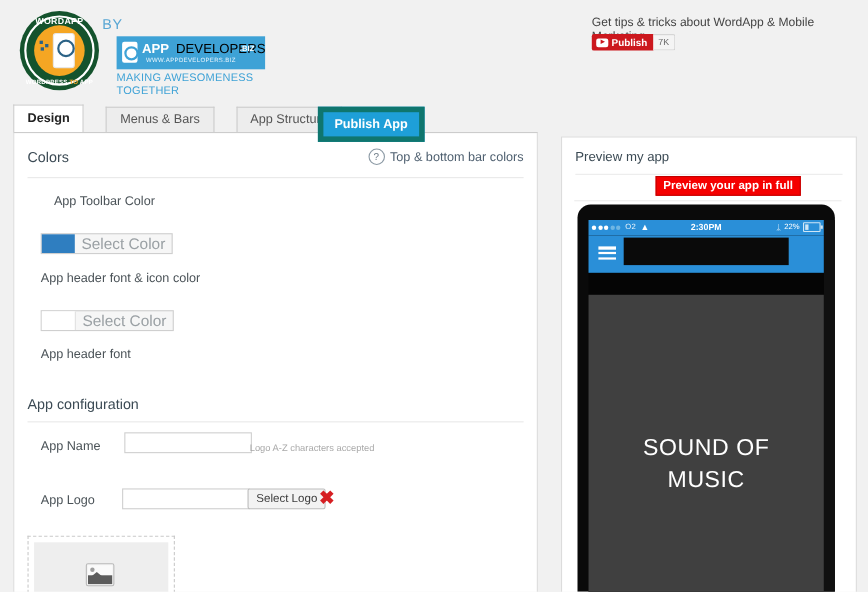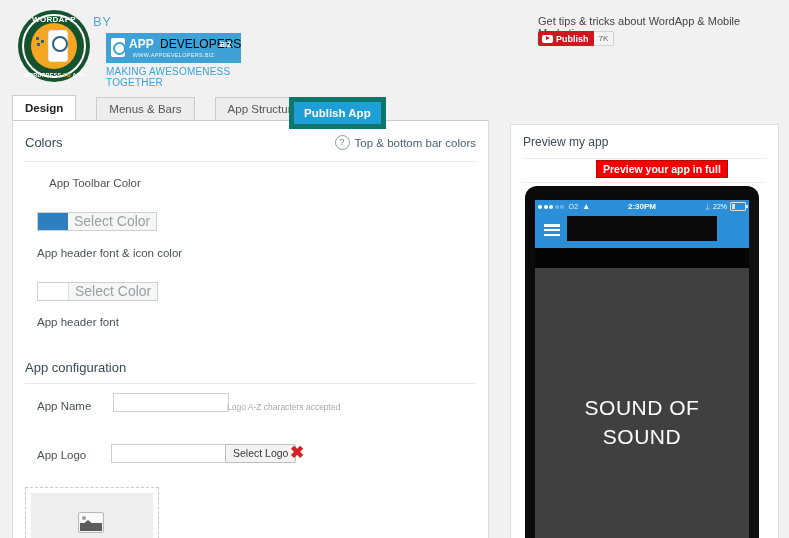--- a/index.html
+++ b/index.html
@@ -290,20 +290,20 @@
             <i></i>
             <i></i>
             <i></i>
           </div>
         <div class="appbar-logo"></div>
       </div>
 
       <div class="screen-body">
         <div class="splash">
           <div>SOUND OF</div>
-          <div>SOUND</div>
+          <div>MUSIC</div>
         </div>
       </div>
     </div>
     <div class="phone-edge"></div>
   </div>
 
 </div>
 
 </body></html>

